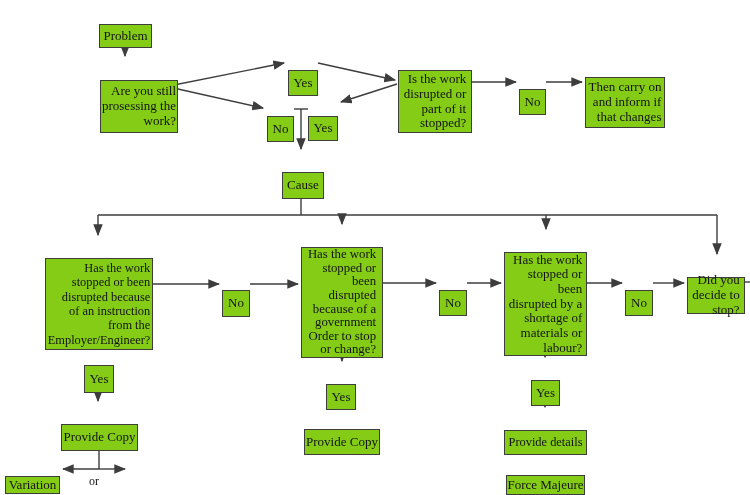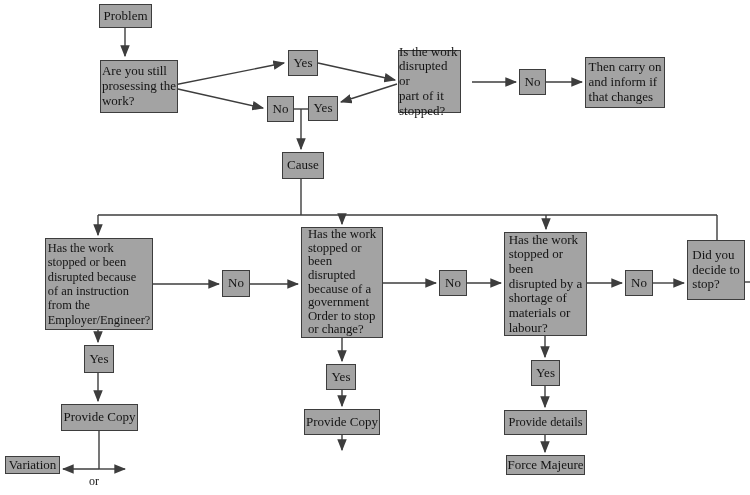--- a/index.html
+++ b/index.html
@@ -4,24 +4,24 @@
 <style>
   html,body { margin:0; padding:0; background:#ffffff; }
   .canvas {
     position:relative; width:750px; height:495px; background:#ffffff;
     font-family:"Liberation Serif","DejaVu Serif",serif; color:#141414;
     overflow:hidden;
   }
   .wires { position:absolute; left:0; top:0; width:750px; height:495px; }
   .node {
     position:absolute; box-sizing:border-box;
-    border:1.6px solid #3d3d3d; background:#a3a3a3;
+    border:1.6px solid #3d3d3d; background:#84cc16;
     display:flex; align-items:center; justify-content:center;
-    text-align:left; white-space:pre-line;
-    font-size:13px; line-height:1.13;
+    text-align:right; white-space:pre-line;
+    font-size:13px; line-height:1.13;margin-top:20px;
   }
   .fs-small { font-size:12.4px; line-height:1.16; }
   .lh-tight { line-height:1.06; font-size:12.8px; }
   .plain {
     position:absolute; border:none; background:transparent;
     font-size:12px;
   }
 </style>
 </head>
 <body>
@@ -89,21 +89,21 @@
   <div class="node" style="left:100px;top:60px;width:78px;height:53px">Are you still
 prosessing the
 work?</div>
 
   <div class="node" style="left:288px;top:50px;width:30px;height:26px">Yes</div>
 
   <div class="node" style="left:267px;top:96px;width:27px;height:26px">No</div>
 
   <div class="node" style="left:308px;top:96px;width:30px;height:25px">Yes</div>
 
-  <div class="node" style="left:398px;top:50px;width:63px;height:63px">Is the work
+  <div class="node" style="left:398px;top:50px;width:74px;height:63px">Is the work
 disrupted or
 part of it
 stopped?</div>
 
   <div class="node" style="left:519px;top:69px;width:27px;height:26px">No</div>
 
   <div class="node" style="left:585px;top:57px;width:80px;height:51px">Then carry on
 and inform if
 that changes</div>
 
@@ -132,21 +132,21 @@
   <div class="node" style="left:504px;top:232px;width:83px;height:104px">Has the work
 stopped or
 been
 disrupted by a
 shortage of
 materials or
 labour?</div>
 
   <div class="node" style="left:625px;top:270px;width:28px;height:26px">No</div>
 
-  <div class="node" style="left:687px;top:240px;width:58px;height:60px">Did you
+  <div class="node" style="left:687px;top:257px;width:58px;height:37px">Did you
 decide to
 stop?</div>
 
   <div class="node" style="left:84px;top:345px;width:30px;height:28px">Yes</div>
 
   <div class="node" style="left:61px;top:404px;width:77px;height:27px">Provide Copy</div>
 
   <div class="node" style="left:5px;top:456px;width:55px;height:18px">Variation</div>
 
 

